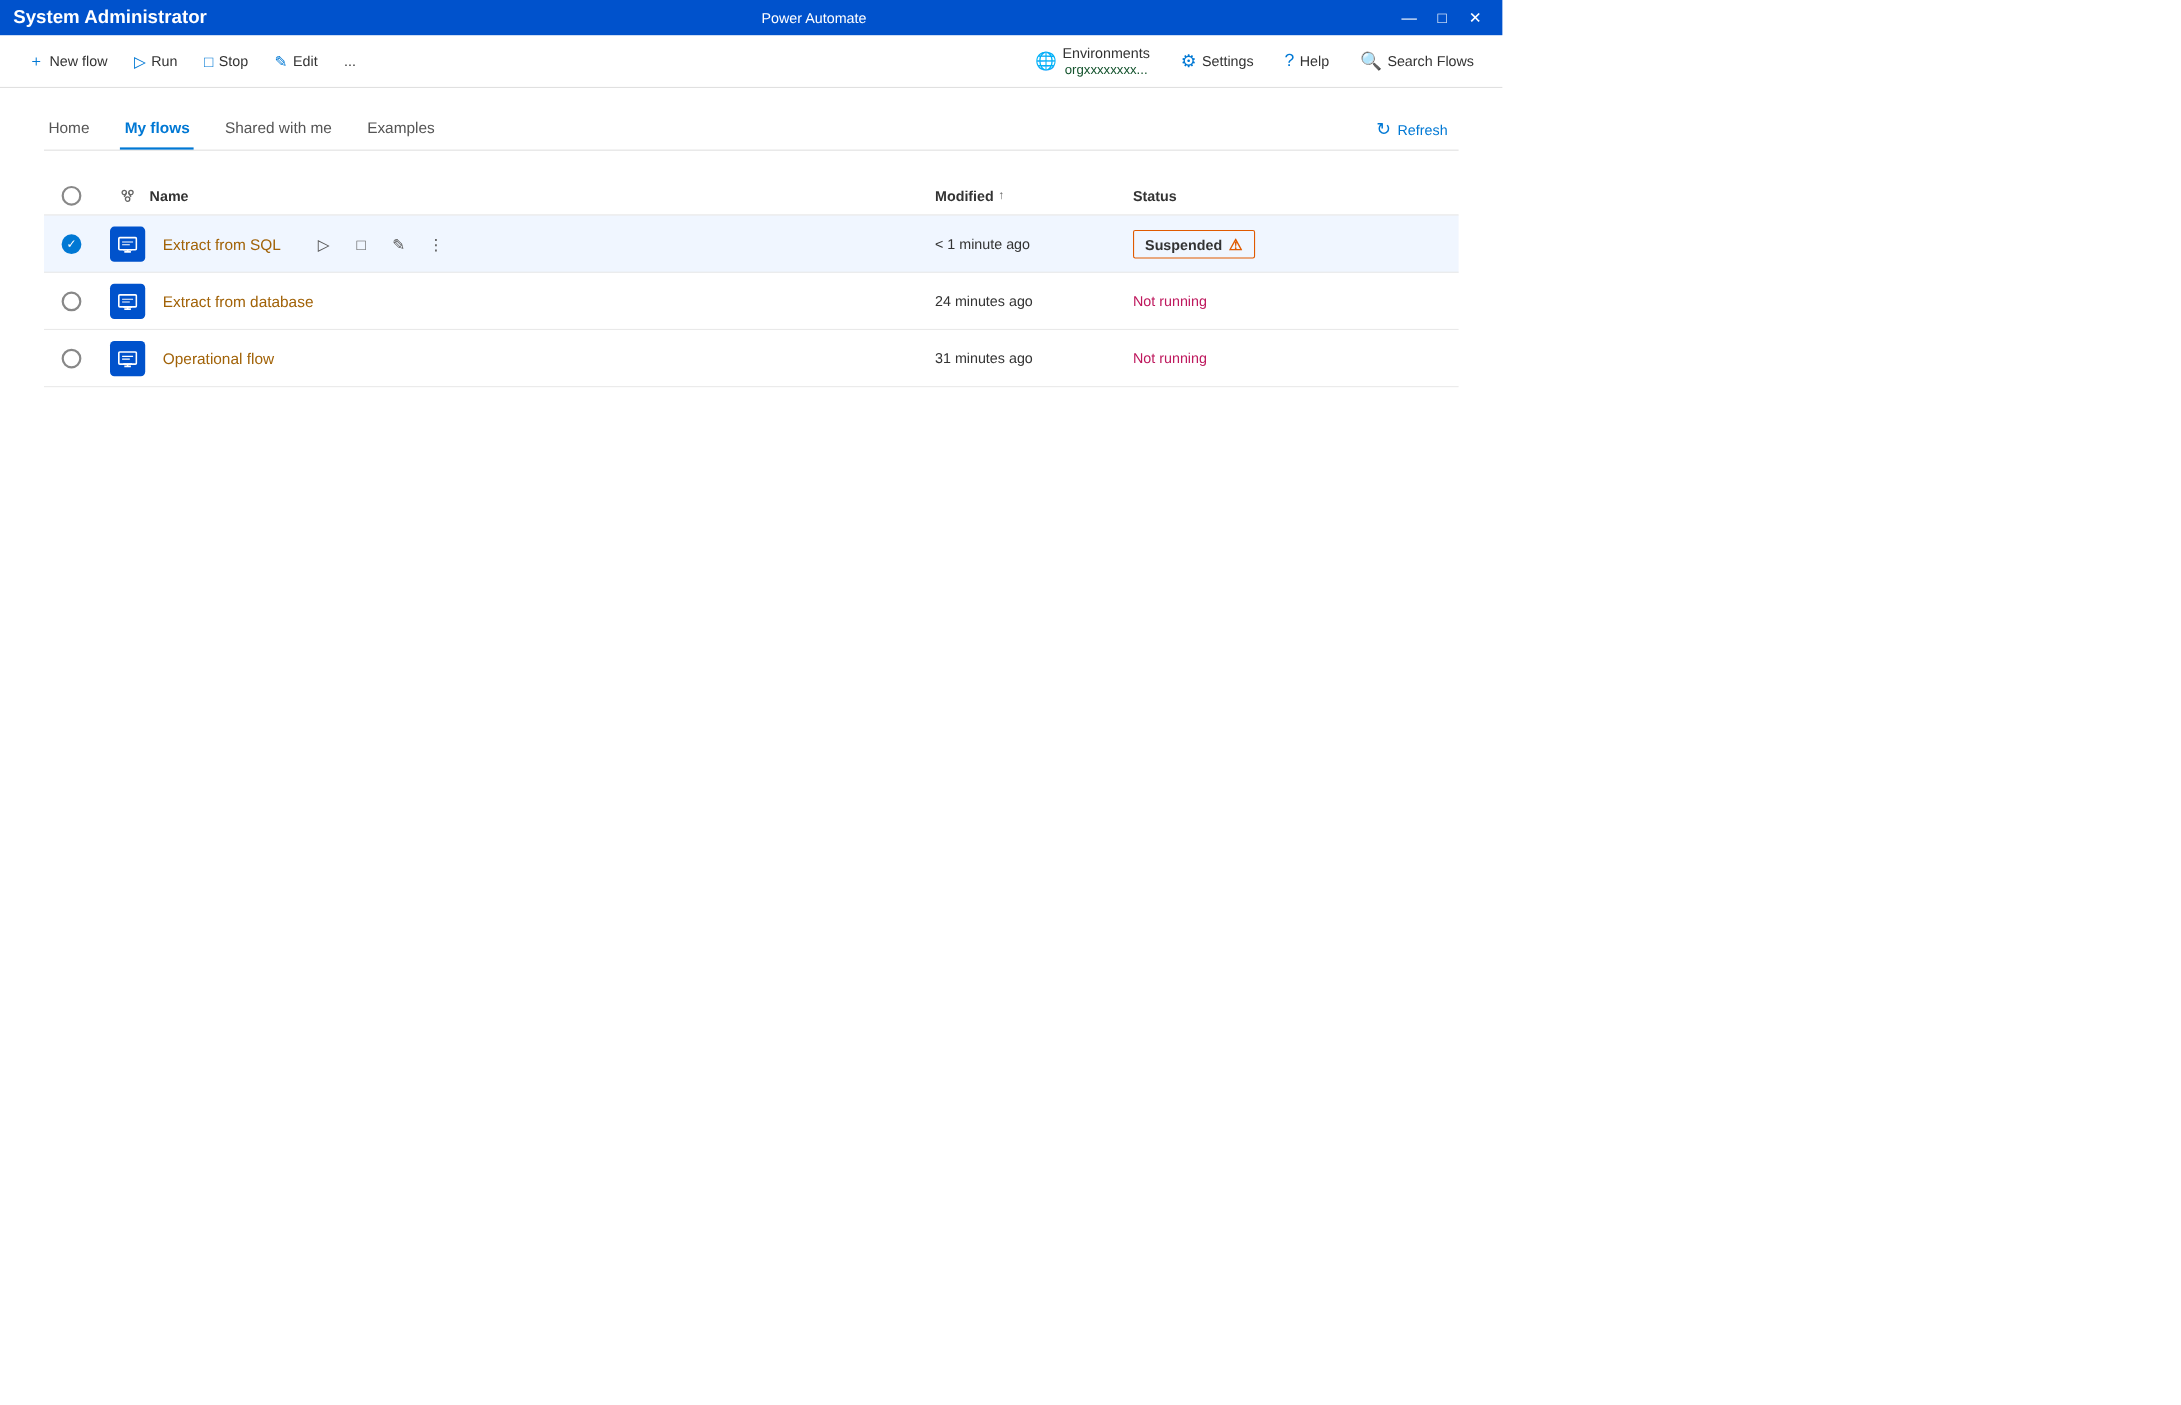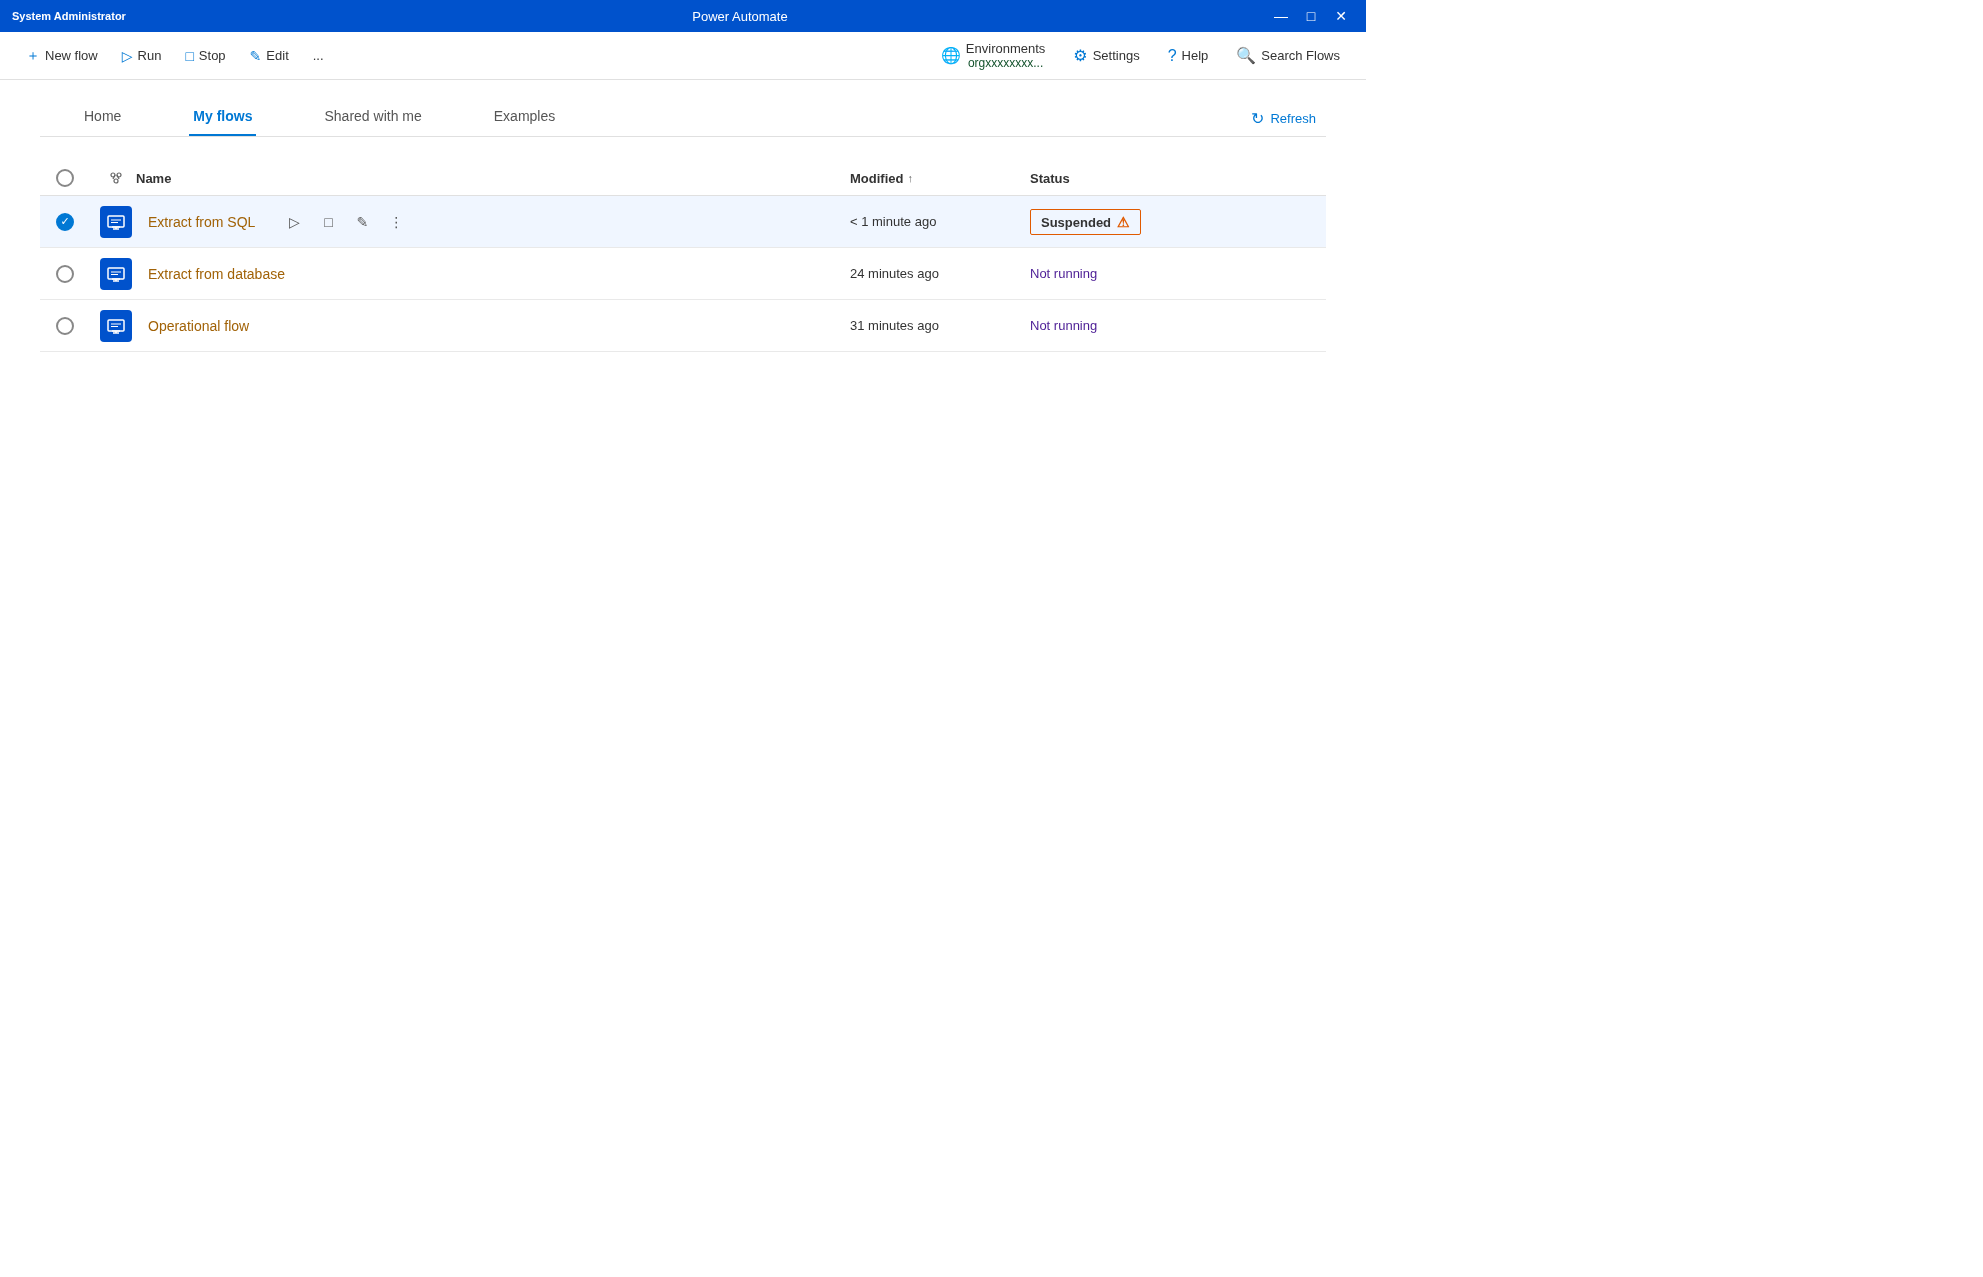--- a/index.html
+++ b/index.html
@@ -46,21 +46,21 @@
     .toolbar-right-btn .icon { font-size: 16px; color: #0078d4; }
     .env-text { font-size: 12px; color: #14532d; }
 
     
     .content { padding: 20px 40px; }
 
     
     .tabs { display: flex; gap: 24px; margin-bottom: 0; border-bottom: 2px solid transparent; }
     .tab {
       padding: 8px 4px 10px; font-size: 14px; color: #555; cursor: pointer;
-      border-bottom: 2px solid transparent; margin-bottom: -2px; background: none; border-top: none; border-left: none; border-right: none; margin-left: 40px;
+      border-bottom: 2px solid transparent; margin-bottom: -2px; background: none; border-top: none; border-left: none; border-right: none;
     }
     .tab.active { color: #0078d4; font-weight: 600; border-bottom: 2px solid #0078d4; text-align: right; }
     .tabs-container { border-bottom: 1px solid #e0e0e0; display: flex; align-items: center; justify-content: space-between; margin-bottom: 24px; }
     .refresh-btn {
       display: flex; align-items: center; gap: 6px; padding: 6px 10px;
       border: none; background: transparent; cursor: pointer; font-size: 13px; color: #0078d4;
       border-radius: 2px;
     }
     .refresh-icon { font-size: 16px; }
 
@@ -100,38 +100,38 @@
     .flow-name { font-size: 14px; color: #a16207; margin-left: 12px; }
 
     .row-actions { display: flex; align-items: center; gap: 4px; }
     .row-action-btn {
       width: 30px; height: 30px; border: none; background: transparent; cursor: pointer;
       border-radius: 2px; display: flex; align-items: center; justify-content: center;
       color: #555; font-size: 14px;
     }
 
     .modified-text { font-size: 13px; color: #333; }
-    .status-text { font-size: 13px; color: #4c1d95; }
+    .status-text { font-size: 13px; color: #be185d; }
 
     .status-suspended {
       display: inline-flex; align-items: flex-end; gap: 6px;
       border: 1.5px solid #e05a00; border-radius: 2px; padding: 4px 10px;
       font-size: 13px; color: #333; font-weight: bold;
     }
     .warning-icon { color: #e05a00; font-size: 14px; }
 
     
     .col-type-icon { display: flex; align-items: center; justify-content: center; color: #888; font-size: 16px; }
   </style>
 </head>
 <body>
 
 <div class="title-bar">
   <div style="width:200px; display:flex; align-items:center;">
-    <span style="font-size:11px;font-weight:600;color:white;">System Administrator</span>
+    <span style="font-size:17px;font-weight:600;color:white;">System Administrator</span>
   </div>
   <div class="title-bar-title">Power Automate</div>
   <div style="display:flex; align-items:center; gap:4px;">
     <button class="title-bar-btn">—</button>
     <button class="title-bar-btn">□</button>
     <button class="title-bar-btn close">✕</button>
   </div>
 </div>
 
 <div class="toolbar">

